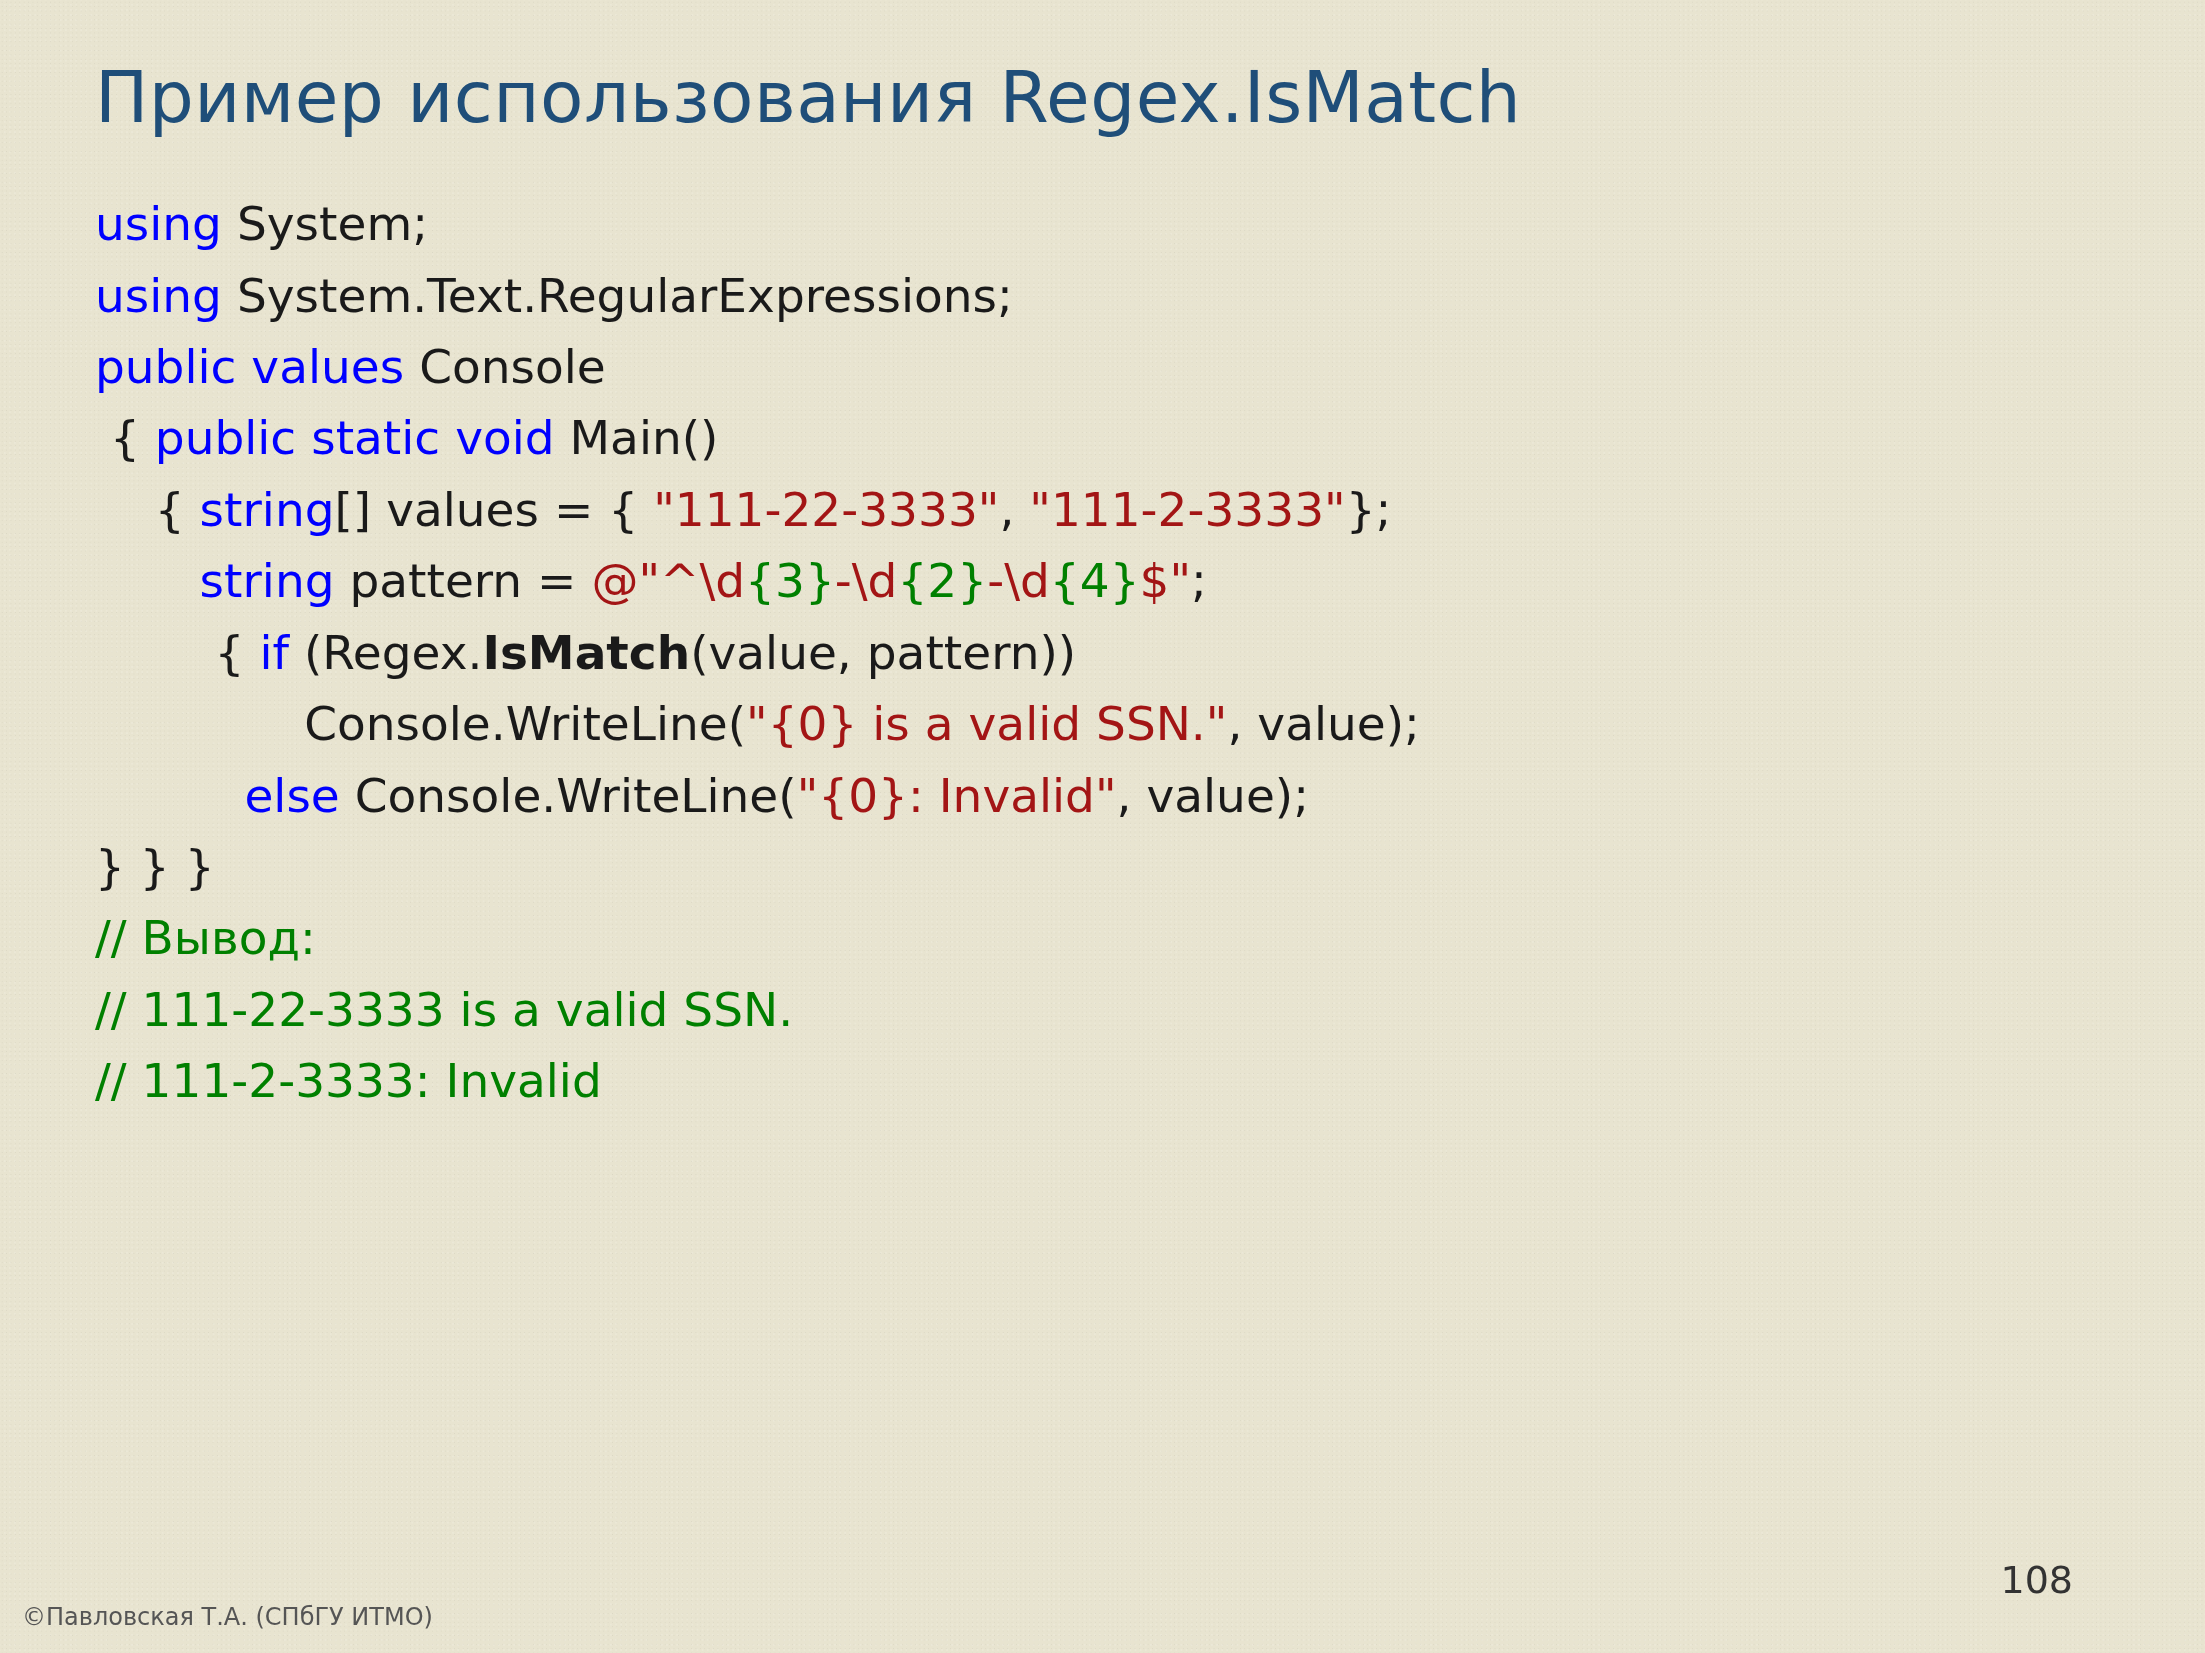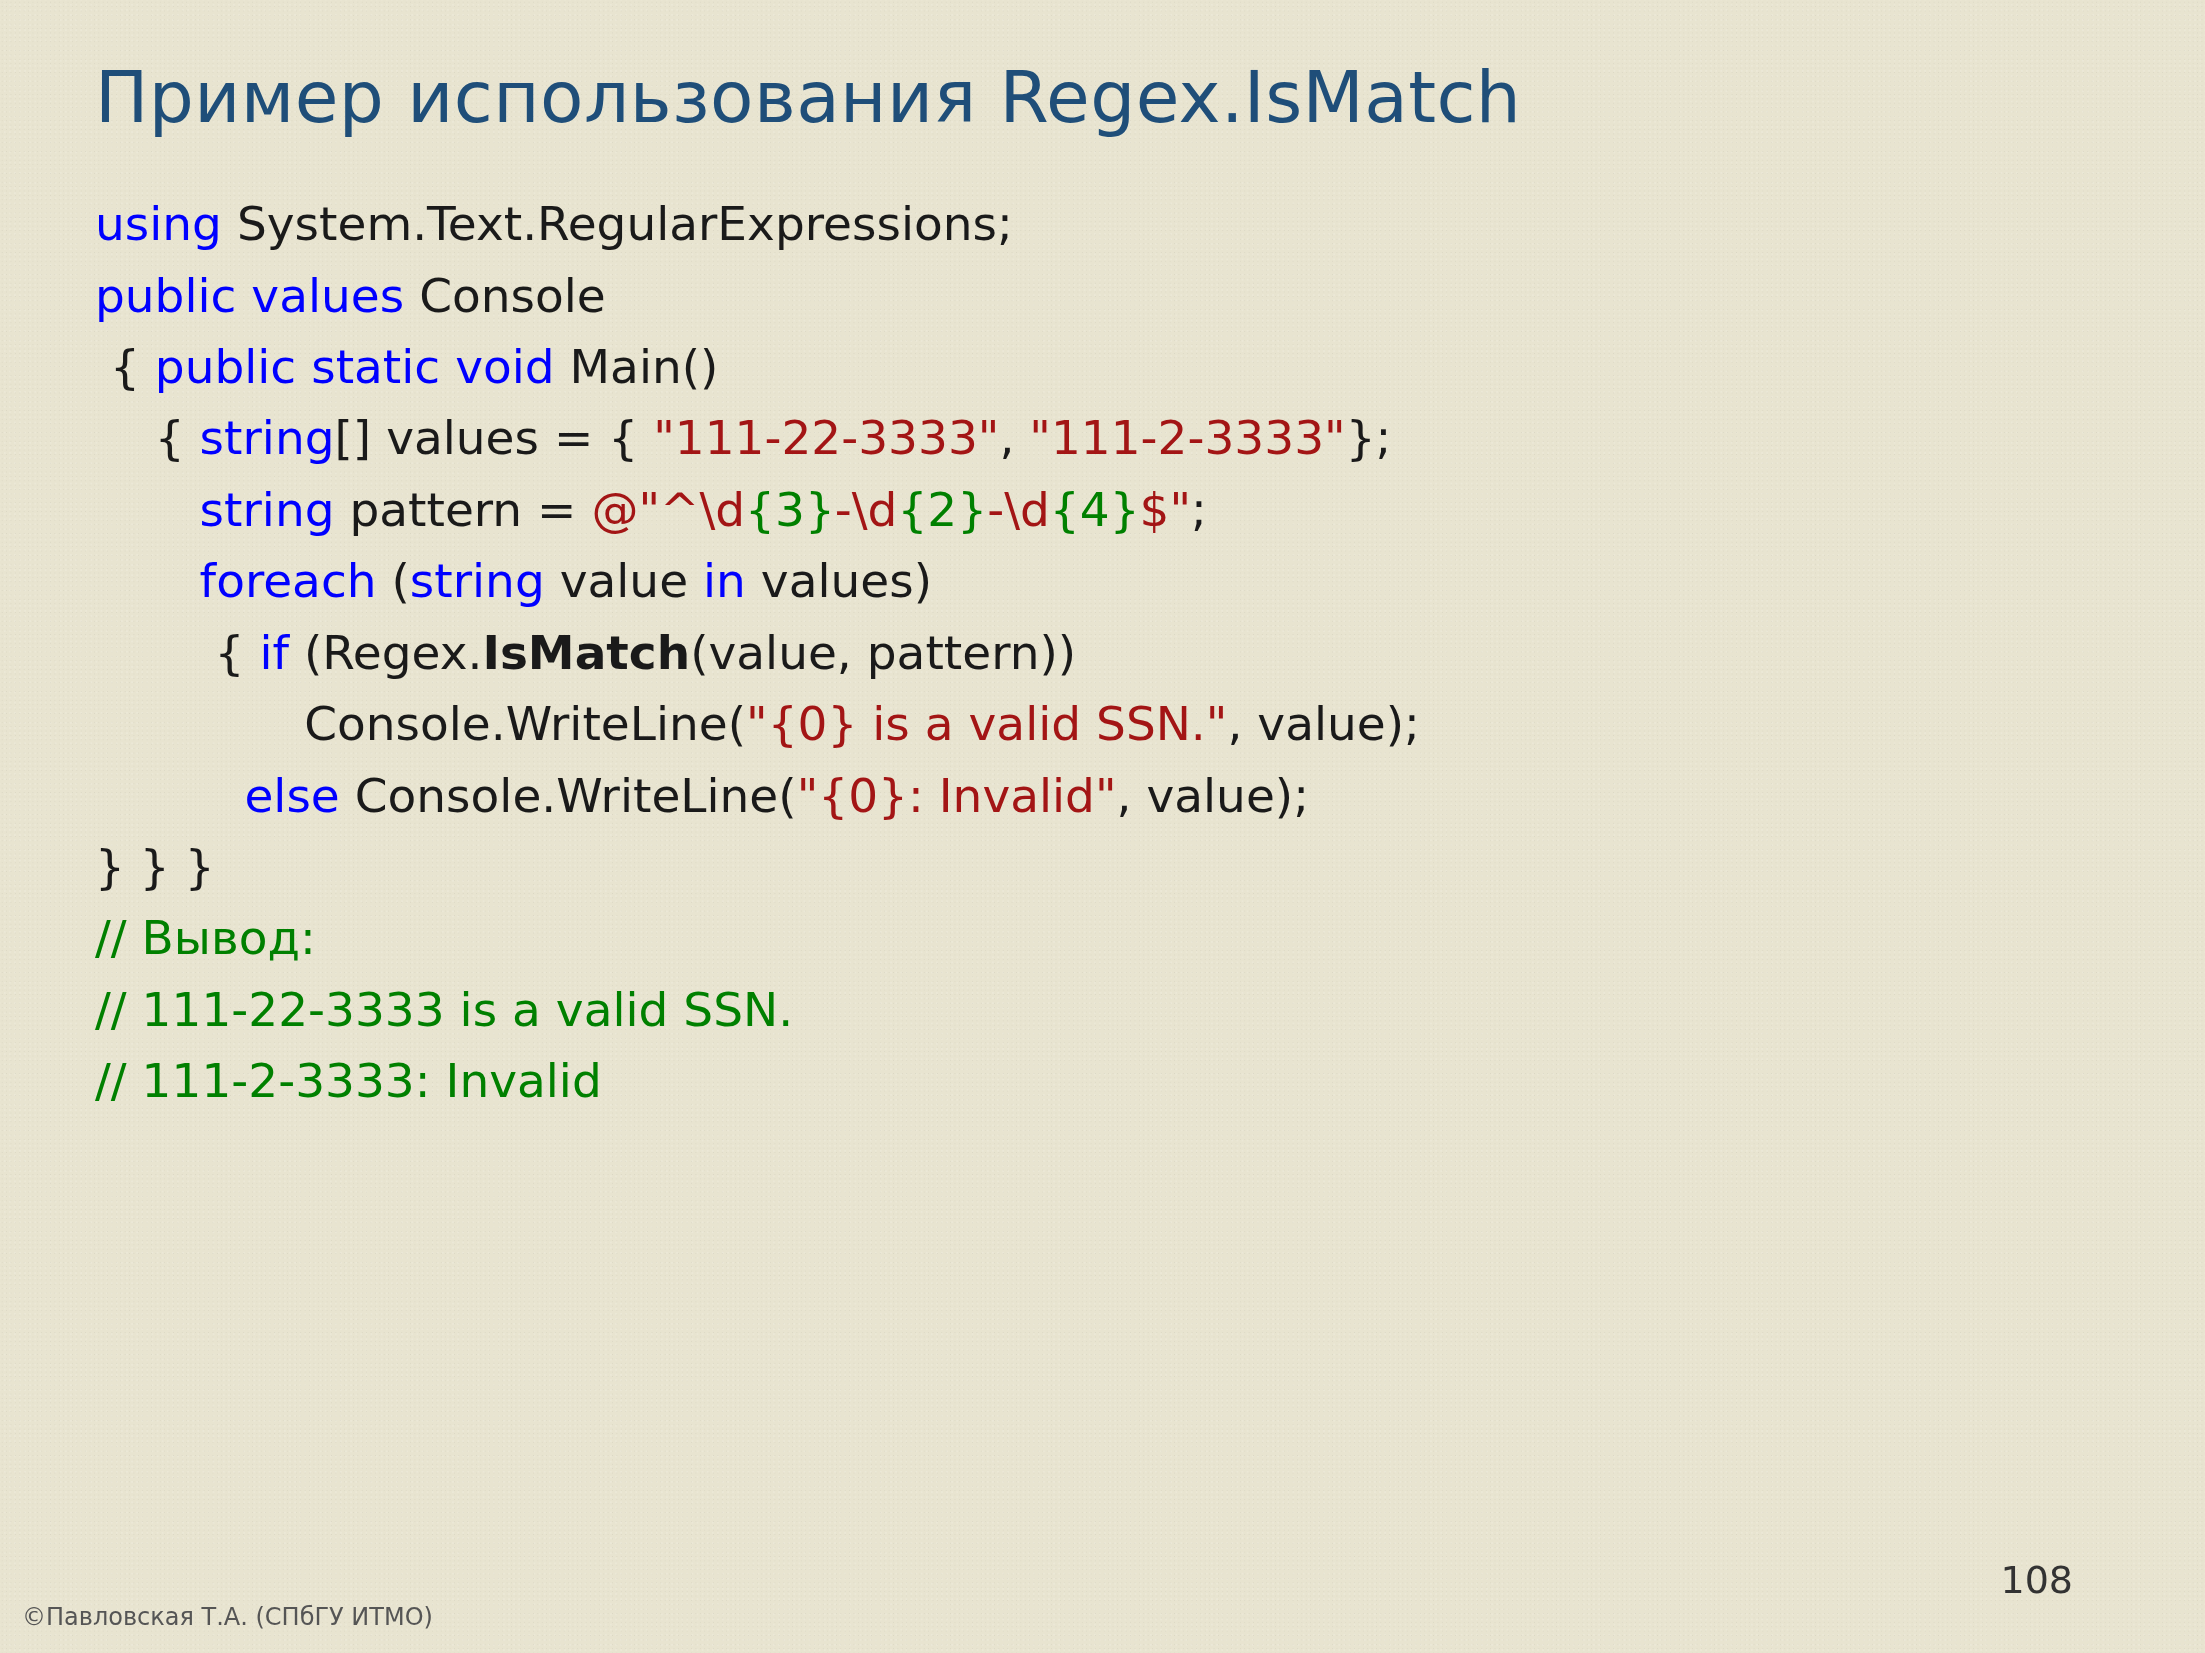--- a/index.html
+++ b/index.html
@@ -64,32 +64,32 @@
 </style>
 </head>
 <body>
 
 <div class="slide">
 
   <h1 class="title">Пример использования Regex.IsMatch</h1>
 
   <div class="code">
 
+    <div class="line"><span class="kw">using</span><span> System;</span></div>
 
     <div class="line"><span class="kw">using</span><span> System.Text.RegularExpressions;</span></div>
 
     <div class="line"><span class="kw">public values</span><span> Console</span></div>
 
     <div class="line"><span> { </span><span class="kw">public static void</span><span> Main()</span></div>
 
     <div class="line"><span>    { </span><span class="kw">string</span><span>[] values = { </span><span class="str">"111-22-3333"</span><span>, </span><span class="str">"111-2-3333"</span><span>};</span></div>
 
     <div class="line"><span>       </span><span class="kw">string</span><span> pattern = </span><span class="str">@"</span><span class="regex">^\d</span><span class="regexg">{3}</span><span class="regex">-\d</span><span class="regexg">{2}</span><span class="regex">-\d</span><span class="regexg">{4}</span><span class="regex">$"</span><span>;</span></div>
 
-    <div class="line"><span>       </span><span class="kw">foreach</span><span> (</span><span class="kw">string</span><span> value </span><span class="kw">in</span><span> values)</span></div>
 
     <div class="line"><span>        { </span><span class="kw">if</span><span> (Regex.</span><span class="bold">IsMatch</span><span>(value, pattern))</span></div>
 
     <div class="line"><span>              Console.WriteLine(</span><span class="str">"{0} is a valid SSN."</span><span>, value);</span></div>
 
     <div class="line"><span>          </span><span class="kw">else</span><span> Console.WriteLine(</span><span class="str">"{0}: Invalid"</span><span>, value);</span></div>
 
     <div class="line"><span>} } }</span></div>
 
     <div class="line"><span class="cmt">// Вывод:</span></div>

